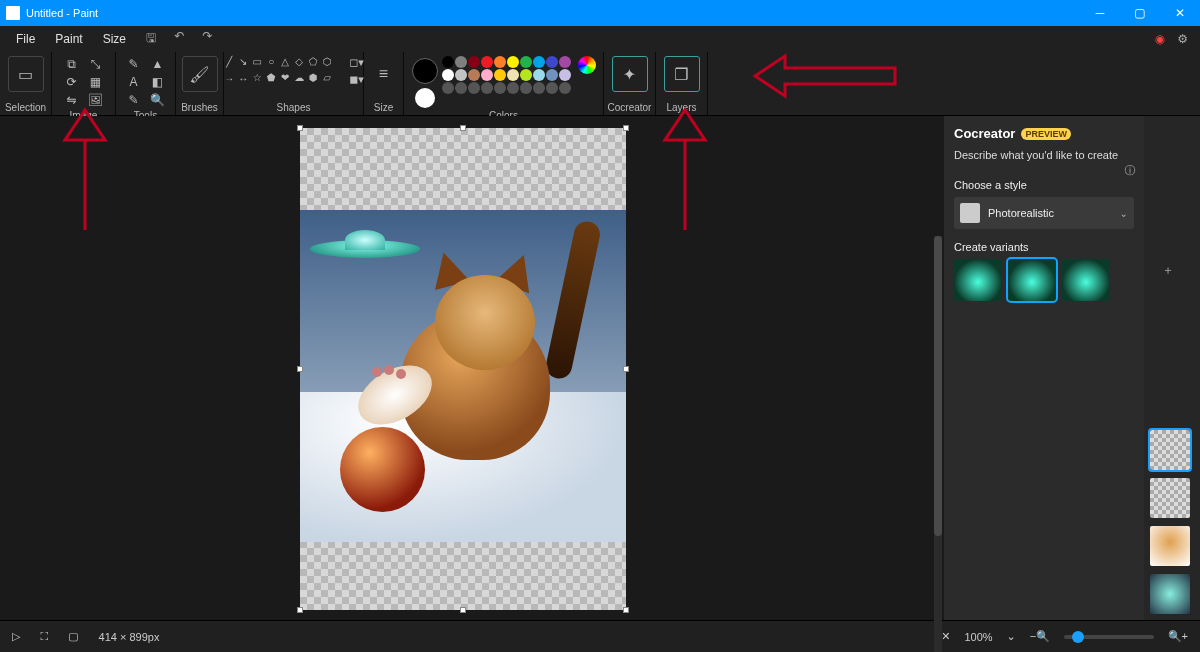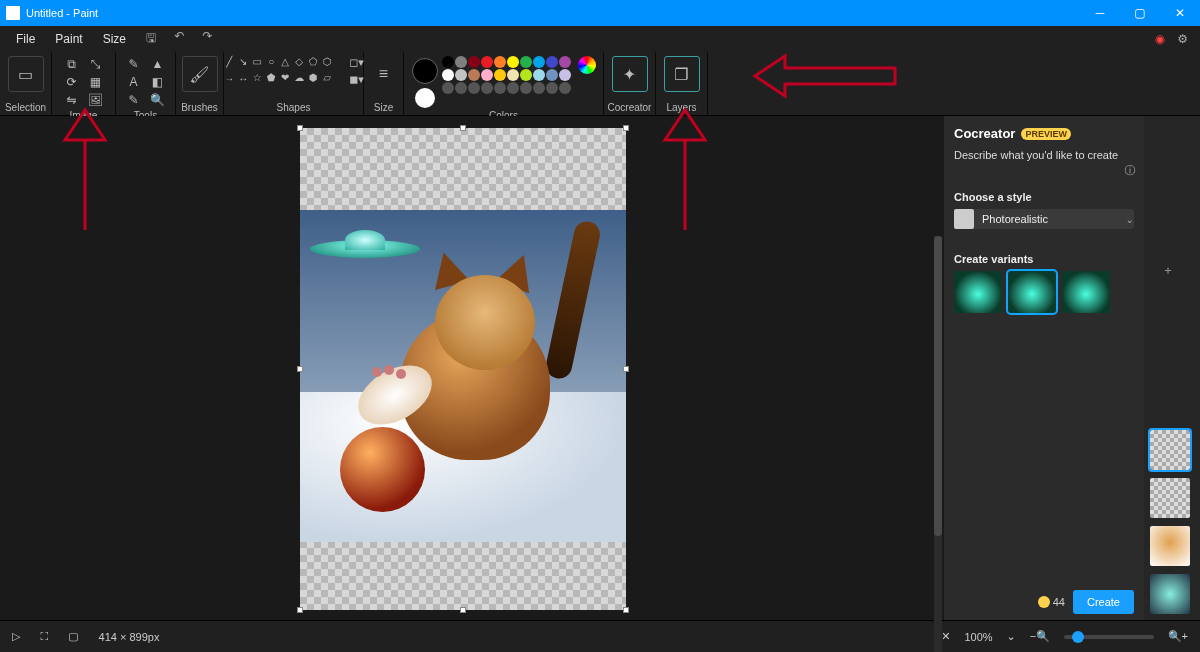--- a/index.html
+++ b/index.html
@@ -52,22 +52,22 @@
   .ufo .saucer{position:absolute; left:0; top:10px; width:110px; height:18px; background:radial-gradient(ellipse at 50% 30%,#8afff0,#0a7a6a); border-radius:50%;}
   .ufo .dome{position:absolute; left:35px; top:0; width:40px; height:20px; background:radial-gradient(#caffff,#2ab0a0); border-radius:50% 50% 0 0;}
   .handles span{position:absolute; width:6px;height:6px;background:#fff;border:1px solid #888;}
   
   .cocreator-panel{width:200px; background:#2b2b2b; padding:10px 10px 6px; position:relative; margin-left:auto; display:flex; flex-direction:column;}
   .cocreator-panel .head{display:flex; align-items:center; gap:6px; margin-bottom:8px;}
   .cocreator-panel .head b{color:#fff; font-size:13px;}
   .badge{background:#ffd24d; color:#5a3b00; font-size:9px; font-weight:bold; padding:1px 4px; border-radius:6px;}
   .cc-sub{font-size:11px; color:#ddd; margin-bottom:6px;}
   .prompt-box{background:#3a3a3a; border-radius:3px; padding:6px; font-size:11px; color:#ddd; min-height:36px;}
-  .cc-label{font-size:11px; font-weight:700; color:#eee; margin:24px 0 6px;}
-  .style-select{background:#3a3a3a; border-radius:3px; display:flex; align-items:center; gap:8px; font-size:11px; color:#eee;}
+  .cc-label{font-size:11px; font-weight:400; color:#eee; margin:12px 0 6px;}
+  .style-select{background:#3a3a3a; border-radius:3px; padding:6px; display:flex; align-items:center; gap:8px; font-size:11px; color:#eee;}
   .style-thumb{width:20px;height:20px;background:#ccc;border-radius:2px;}
   .chev{margin-left:auto;font-size:10px;color:#aaa;}
   .variants{display:flex; gap:6px;}
   .variant{width:48px;height:42px; border-radius:3px; background:radial-gradient(ellipse at 50% 55%,#4affde,#0a3a2a 70%);}
   .variant.sel{outline:2px solid #0ea5ff;}
   .cc-foot{margin-top:auto; display:flex; align-items:center; justify-content:flex-end; gap:8px;}
   .credits{font-size:11px; color:#ccc; display:flex; align-items:center; gap:3px;}
   .coin{width:12px;height:12px;border-radius:50%;background:#ffd24d;}
   .create-btn{background:#1b9fff; color:#fff; font-size:11px; padding:6px 14px; border-radius:3px; border:none;}
   
@@ -286,27 +286,20 @@
       <div class="style-thumb"></div>
       <span>Photorealistic</span>
       <span class="chev">⌄</span>
     </div>
     <div class="cc-label">Create variants</div>
     <div class="variants">
       <div class="variant"></div>
       <div class="variant sel"></div>
       <div class="variant"></div>
     </div>
-    <div class="cc-foot">
-      <div class="credits">
-          <span class="coin"></span>
-          <span>44</span>
-        </div>
-      <button class="create-btn">Create</button>
-    </div>
   </div>
 
   <div class="thumb-bar">
     <div class="plus">＋</div>
     <div class="thumb checker-sm sel"></div>
     <div class="thumb checker-sm"></div>
     <div class="thumb cat-sm"></div>
     <div class="thumb gen-sm"></div>
   </div>
 </div>

